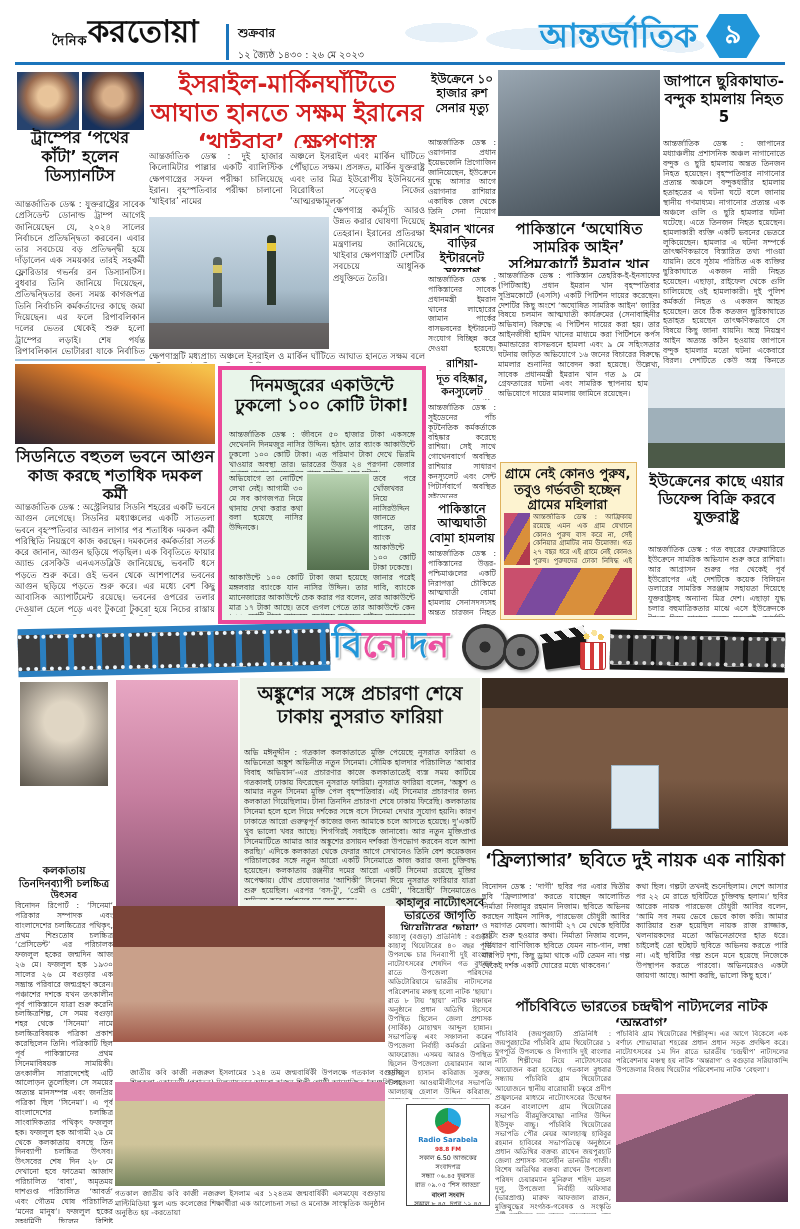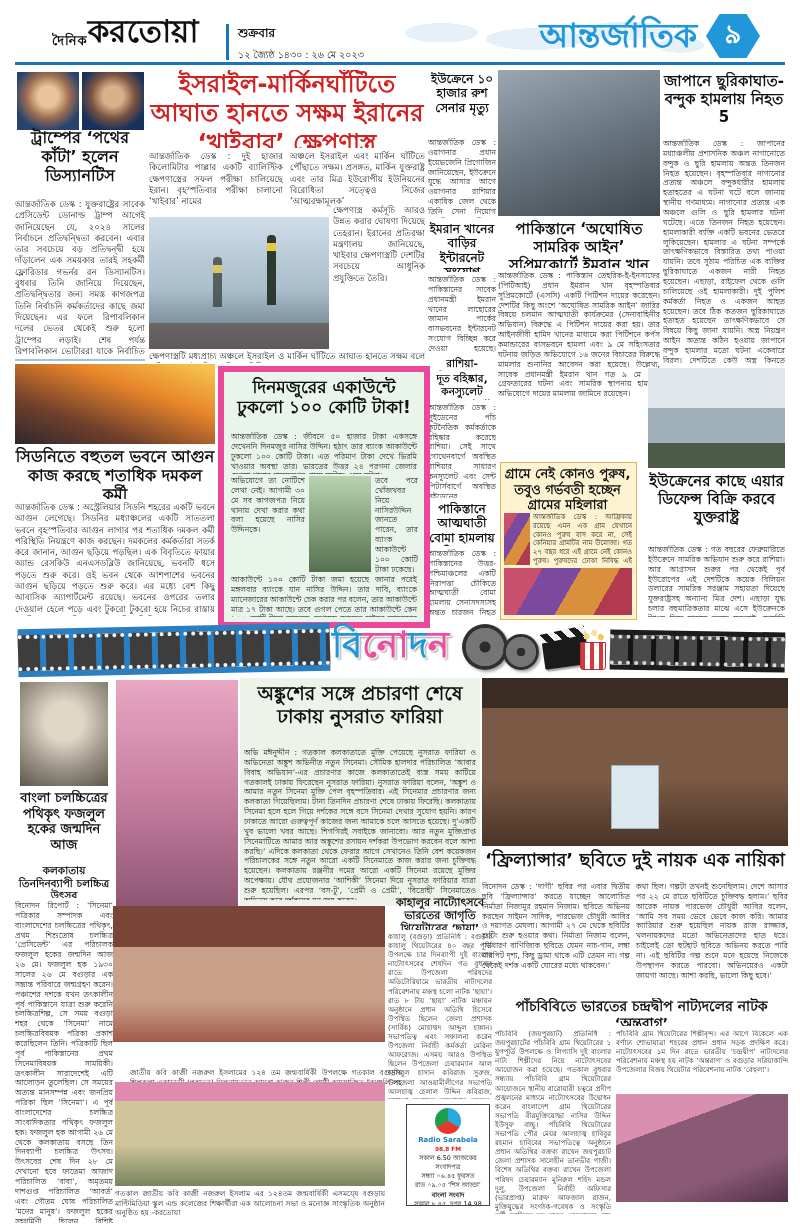--- a/index.html
+++ b/index.html
@@ -22,21 +22,21 @@
                  text-shadow:0 1px 0 #fff,0 0 2px #bfe0f2;line-height:1.2;}
   .hex{clip-path:polygon(25% 4%,75% 4%,100% 50%,75% 96%,25% 96%,0 50%);
        background:#2196d9;display:flex;align-items:center;justify-content:center;
        color:#fff;font-size:26px;font-weight:bold;}
   .worldmap{opacity:.5;background:
      radial-gradient(ellipse 60px 16px at 15% 40%, #cfe3f2 60%, transparent 61%),
      radial-gradient(ellipse 80px 18px at 45% 55%, #cfe3f2 60%, transparent 61%),
      radial-gradient(ellipse 70px 15px at 75% 35%, #cfe3f2 60%, transparent 61%),
      radial-gradient(ellipse 40px 12px at 92% 70%, #cfe3f2 60%, transparent 61%);}
   
-  .green-box{background:#e9f5ea;border:6px solid #ec4899;}
+  .green-box{background:#e9f5ea;border:4px solid #ec4899;}
   .yellow-box{background:#fdf3d0;border:1px solid #dfb25e;}
   .ent-box{background:#eef3ea;}
   
   .strip{border-top:4px dotted #eef6fc;border-bottom:4px dotted #eef6fc;}
   .strip-left{background:repeating-linear-gradient(90deg,#3d3d3d 0 22px,#2b7fc0 22px 28px);
               box-shadow:0 -6px 0 #2b7fc0,0 6px 0 #2b7fc0;transform:rotate(-1.2deg);}
   .strip-right{background:repeating-linear-gradient(90deg,#4a4a4a 0 18px,#141414 18px 23px);
                box-shadow:0 -5px 0 #1c1c1c,0 5px 0 #1c1c1c;border-color:#d8d8d8;transform:rotate(1deg);}
   .banner-title{font-size:36px;font-weight:bold;line-height:1.3;white-space:nowrap;
                 text-shadow:1px 1px 0 #fff,2px 2px 2px #999;}
@@ -163,21 +163,20 @@
   <div class="abs clapper" style="left:543px;top:633px;width:44px;height:34px;">
       <div class="top"></div>
     </div>
   <div class="abs" style="left:580px;top:628px;width:26px;height:40px;">
     <div class="popcorn-kernels"></div>
       <div class="popcorn-box"></div>
   </div>
   <div class="abs strip strip-right" style="left:610px;top:636px;width:175px;height:22px;"></div>
 
   <div class="abs photo ph-fazlul" style="left:20px;top:682px;width:88px;height:104px;"></div>
-  <div class="abs hd" style="left:15px;top:790px;width:98px;height:72px;font-size:13px;">বাংলা চলচ্চিত্রের পথিকৃৎ ফজলুল হকের জন্মদিন আজ</div>
   <div class="abs hd" style="left:15px;top:864px;width:98px;height:34px;font-size:10.5px;">কলকাতায় তিনদিনব্যাপী চলচ্চিত্র উৎসব</div>
   <div class="abs body-sm" style="left:15px;top:901px;width:98px;height:322px;">বিনোদন রিপোর্ট : ‘সিনেমা’ পত্রিকার সম্পাদক এবং বাংলাদেশের চলচ্চিত্রের পথিকৃৎ, প্রথম শিশুতোষ চলচ্চিত্র ‘প্রেসিডেন্ট’ এর পরিচালক ফজলুল হকের জন্মদিন আজ ২৬ মে। ফজলুল হক ১৯৩০ সালের ২৬ মে বগুড়ার এক সম্ভ্রান্ত পরিবারে জন্মগ্রহণ করেন। পঞ্চাশের দশকে যখন তৎকালীন পূর্ব পাকিস্তানে যাত্রা শুরু করেনি চলচ্চিত্রশিল্প, সে সময় বগুড়া শহর থেকে ‘সিনেমা’ নামে চলচ্চিত্রবিষয়ক পত্রিকা প্রকাশ করেছিলেন তিনি। পত্রিকাটি ছিল পূর্ব পাকিস্তানের প্রথম সিনেমাবিষয়ক সাময়িকী। তৎকালীন সারাদেশেই এটি আলোড়ন তুলেছিল। সে সময়ের অত্যন্ত মানসম্পন্ন এবং জনপ্রিয় পত্রিকা ছিল ‘সিনেমা’। এ পূর্ব বাংলাদেশের চলচ্চিত্র সাংবাদিকতার পথিকৃৎ ফজলুল হক। ফজলুল হক আগামী ২৬ মে থেকে কলকাতায় বসছে তিন দিনব্যাপী চলচ্চিত্র উৎসব। উৎসবের শেষ দিন ২৮ মে দেখানো হবে ফাতেমা আজাদ পরিচালিত ‘বাবা’, অমৃতময় দাশগুপ্ত পরিচালিত ‘আবর্ত’ এবং গৌতম ঘোষ পরিচালিত ‘মনের মানুষ’। ফজলুল হকের সহধর্মিণী ছিলেন বিশিষ্ট কথাসাহিত্যিক রাবেয়া খাতুন। তাদের ছেলে ফরিদুর রেজা সাগর বিশিষ্ট শিশুসাহিত্যিক ও টিভি ব্যক্তিত্ব।</div>
 
   <div class="abs photo ph-nusrat" style="left:116px;top:680px;width:122px;height:226px;"></div>
   <div class="abs ent-box" style="left:240px;top:678px;width:240px;height:228px;">
     <div class="abs hd" style="left:4px;top:4px;width:232px;height:62px;font-size:19px;">অঙ্কুশের সঙ্গে প্রচারণা শেষে ঢাকায় নুসরাত ফারিয়া</div>
     <div class="abs body-sm" style="left:4px;top:70px;width:232px;height:152px;">অভি মঈনুদ্দীন : গতকাল কলকাতাতে মুক্তি পেয়েছে নুসরাত ফারিয়া ও অভিনেতা অঙ্কুশ অভিনীত নতুন সিনেমা। সৌমিক হালদার পরিচালিত ‘আবার বিবাহ অভিযান’-এর প্রচারণার কাজে কলকাতাতেই ব্যস্ত সময় কাটিয়ে গতকালই ঢাকায় ফিরেছেন নুসরাত ফারিয়া। নুসরাত ফারিয়া বলেন, ‘অঙ্কুশ ও আমার নতুন সিনেমা মুক্তি পেল বৃহস্পতিবার। এই সিনেমার প্রচারণার জন্য কলকাতা গিয়েছিলাম। টানা তিনদিন প্রচারণা শেষে ঢাকায় ফিরেছি। কলকাতায় সিনেমা হলে হলে গিয়ে দর্শকের সঙ্গে বসে সিনেমা দেখার সুযোগ হয়নি। কারণ ঢাকাতে আরো গুরুত্বপূর্ণ কাজের জন্য আমাকে চলে আসতে হয়েছে। দু’একটি খুব ভালো খবর আছে। শিগগিরই সবাইকে জানাবো। আর নতুন মুক্তিপ্রাপ্ত সিনেমাটিতে আমার আর অঙ্কুশের রসায়ন দর্শকরা উপভোগ করবেন বলে আশা করছি।’ এদিকে কলকাতা থেকে ফেরার আগে সেখানেও তিনি বেশ কয়েকজন পরিচালকের সঙ্গে নতুন আরো একটি সিনেমাতে কাজ করার জন্য চুক্তিবদ্ধ হয়েছেন। কলকাতায় রঞ্জনীর দমের আরো একটি সিনেমা রয়েছে মুক্তির অপেক্ষায়। যৌথ প্রযোজনার ‘আশিকী’ সিনেমা দিয়ে নুসরাত ফারিয়ার যাত্রা শুরু হয়েছিল। এরপর ‘বস-টু’, ‘প্রেমী ও প্রেমী’, ‘বিদ্রোহী’ সিনেমাতেও অভিনয় করে দর্শকদের মন জয় করেন।</div>
   </div>
 
   <div class="abs photo ph-group" style="left:482px;top:678px;width:306px;height:168px;">
@@ -194,21 +193,21 @@
   <div class="abs body-sm" style="left:388px;top:933px;width:104px;height:166px;font-size:7px;">কাহালু (বগুড়া) প্রতিনিধি : বগুড়ার কাহালু থিয়েটারের ৪০ বছর পূর্তি উপলক্ষে চার দিনব্যাপী দুই বাংলার নাট্যোৎসবের শেষদিন গত বুধবার রাতে উপজেলা পরিষদের অডিটোরিয়ামে ভারতীয় নাট্যদলের পরিবেশনায় মঞ্চস্থ হলো নাটক ‘ছায়া’। রাত ৮ টায় ‘ছায়া’ নাটক মঞ্চায়ন অনুষ্ঠানে প্রধান অতিথি হিসেবে উপস্থিত ছিলেন জেলা প্রশাসক (সার্বিক) মোহাম্মদ আব্দুল হান্নান। সভাপতিত্ব এবং সঞ্চালনা করেন উপজেলা নির্বাহী কর্মকর্তা মেরিনা আফরোজ। এসময় আরও উপস্থিত ছিলেন উপজেলা চেয়ারম্যান আল হাসিবুল হাসান কবিরাজ সুরুজ, উপজেলা আওয়ামীলীগের সভাপতি আলহাজ্ব হেলাল উদ্দিন কবিরাজ, সাধারণ সম্পাদক আনোয়ার হোসেন, জেলা পরিষদের সাংস্কৃতিক বিষয়ক সম্পাদক শিবলী সাদিক, উপজেলা ভাইস চেয়ারম্যান রশিদুল ইসলাম লালু, কাহালু থিয়েটারের সভাপতি মামুনুর রশিদ, সাধারণ সম্পাদক শাহজাহান আলী প্রমুখ। এক ঘণ্টার এ নাটক মঞ্চস্থ করেন ভারতের পশ্চিম বঙ্গের উত্তর চব্বিশ পরগনার জাগৃতি থিয়েটারের শিল্পীবৃন্দ।</div>
 
   <div class="abs radio-box" style="left:406px;top:1104px;width:82px;height:100px;">
     <div class="radio-logo"></div>
     <div class="radio-brand">Radio Sarabela</div>
     <div class="radio-freq">98.8 FM</div>
     <div>সকাল 6.50 আজকের সংবাদপত্র</div>
     <div>সন্ধ্যা ০৬.৪৫ ফুরসত</div>
     <div>রাত ০৯.০৫ ‘শিস আড্ডা’</div>
     <div style="font-weight:bold;">বাংলা সংবাদ</div>
-    <div>সকাল ৮.৪৫, দুপুর 14.98</div>
+    <div>সকাল ৮.৪৫, দুপুর ১২.৪৫</div>
 
   </div>
 
   <div class="abs hd" style="left:495px;top:998px;width:293px;height:28px;font-size:14px;">পাঁচবিবিতে ভারতের চন্দ্রদ্বীপ নাট্যদলের নাটক ‘অন্তরাগ’</div>
   <div class="abs body-sm" style="left:495px;top:1030px;width:116px;height:184px;font-size:7px;">পাঁচবিবি (জয়পুরহাট) প্রতিনিধি : জয়পুরহাটের পাঁচবিবি গ্রাম থিয়েটারের ১ যুগপূর্তি উপলক্ষে ও লিগ্যাসি দুই বাংলার নাট্য শিল্পীদের নিয়ে নাট্যোৎসবের আয়োজন করা হয়েছে। গতকাল বুধবার সন্ধ্যায় পাঁচবিবি গ্রাম থিয়েটারের আয়োজনে স্থানীয় বারোয়ারী চত্বরে প্রদীপ প্রজ্বলনের মাধ্যমে নাট্যোৎসবের উদ্বোধন করেন বাংলাদেশ গ্রাম থিয়েটারের সভাপতি বীরমুক্তিযোদ্ধা নাসির উদ্দিন ইউসুফ বাচ্চু। পাঁচবিবি থিয়েটারের সভাপতি পৌর মেয়র আলহাজ্ব হাবিবুর রহমান হাবিবের সভাপতিত্বে অনুষ্ঠানে প্রধান অতিথির বক্তব্য রাখেন জয়পুরহাট জেলা প্রশাসক সালেহীন তানভীর গাজী। বিশেষ অতিথির বক্তব্য রাখেন উপজেলা পরিষদ চেয়ারম্যান মুনিরুল শহিদ মন্ডল দুলু, উপজেলা নির্বাহী অফিসার (ভারপ্রাপ্ত) মারুফ আফজাল রাজন, মুক্তিযুদ্ধের সংগঠক-গবেষক ও সংস্কৃতি কর্মী আমিনুল হক বাবুল, বাংলাদেশ গ্রাম থিয়েটারের সম্পাদক তৌফিক হাসান ময়না প্রমুখ। অনুষ্ঠানের শোভাযাত্রা প্রয়াত প্রখ্যাত ভাষা সৈনিক কানাই লাল সরকারের সহধর্মিণীর হাতে সম্মাননা স্মারক প্রদান করেন অনুষ্ঠানের প্রধান অতিথি।</div>
   <div class="abs body-sm" style="left:616px;top:1030px;width:172px;height:60px;font-size:7px;">পাঁচবিবি গ্রাম থিয়েটারের শিল্পীবৃন্দ। এর আগে বিকেলে এক বর্ণাঢ্য শোভাযাত্রা শহরের প্রধান প্রধান সড়ক প্রদক্ষিণ করে। নাট্যোৎসবের ১ম দিন রাতে ভারতীয় ‘চন্দ্রদ্বীপ’ নাট্যদলের পরিবেশনায় মঞ্চস্থ হয় নাটক ‘অন্তরাগ’ ও বগুড়ার সরিয়াকান্দি উপজেলার বিজয় থিয়েটার পরিবেশনায় নাটক ‘বেহুলা’।</div>
   <div class="abs photo ph-award" style="left:616px;top:1094px;width:172px;height:108px;"></div>
 
   <div class="abs photo ph-school" style="left:115px;top:1082px;width:270px;height:104px;"></div>
   <div class="abs cap" style="left:115px;top:1189px;width:270px;height:28px;">গতকাল জাতীয় কবি কাজী নজরুল ইসলাম এর ১২৪তম জন্মবার্ষিকী এসময্ষে বগুড়ায় মাল্টিমিডিয়া স্কুল এন্ড কলেজের শিক্ষার্থীরা এক আলোচনা সভা ও মনোজ্ঞ সাংস্কৃতিক অনুষ্ঠান অনুষ্ঠিত হয়  -করতোয়া</div>

